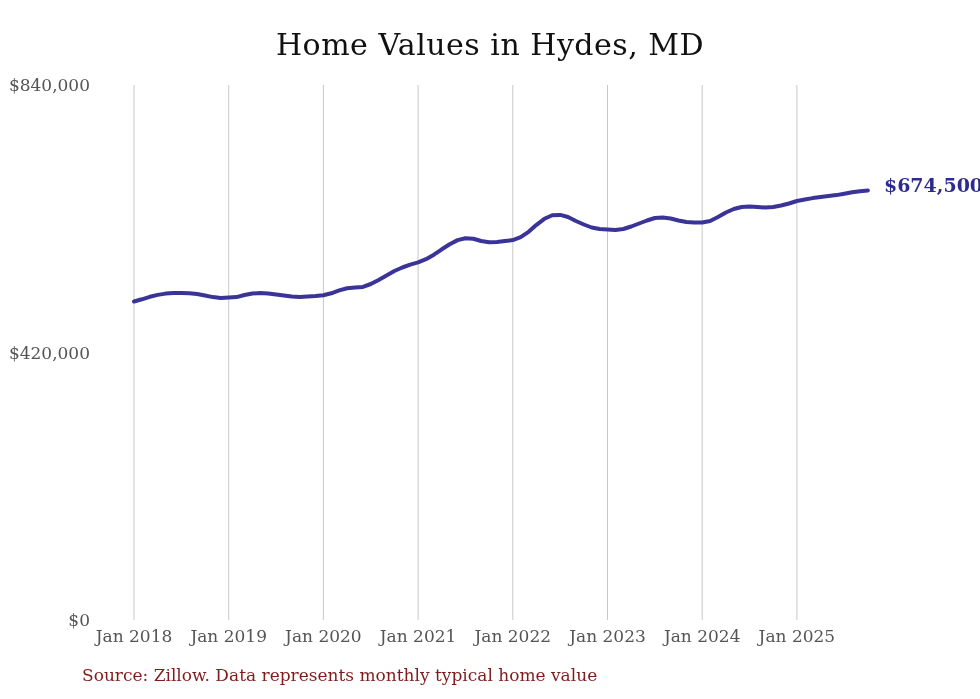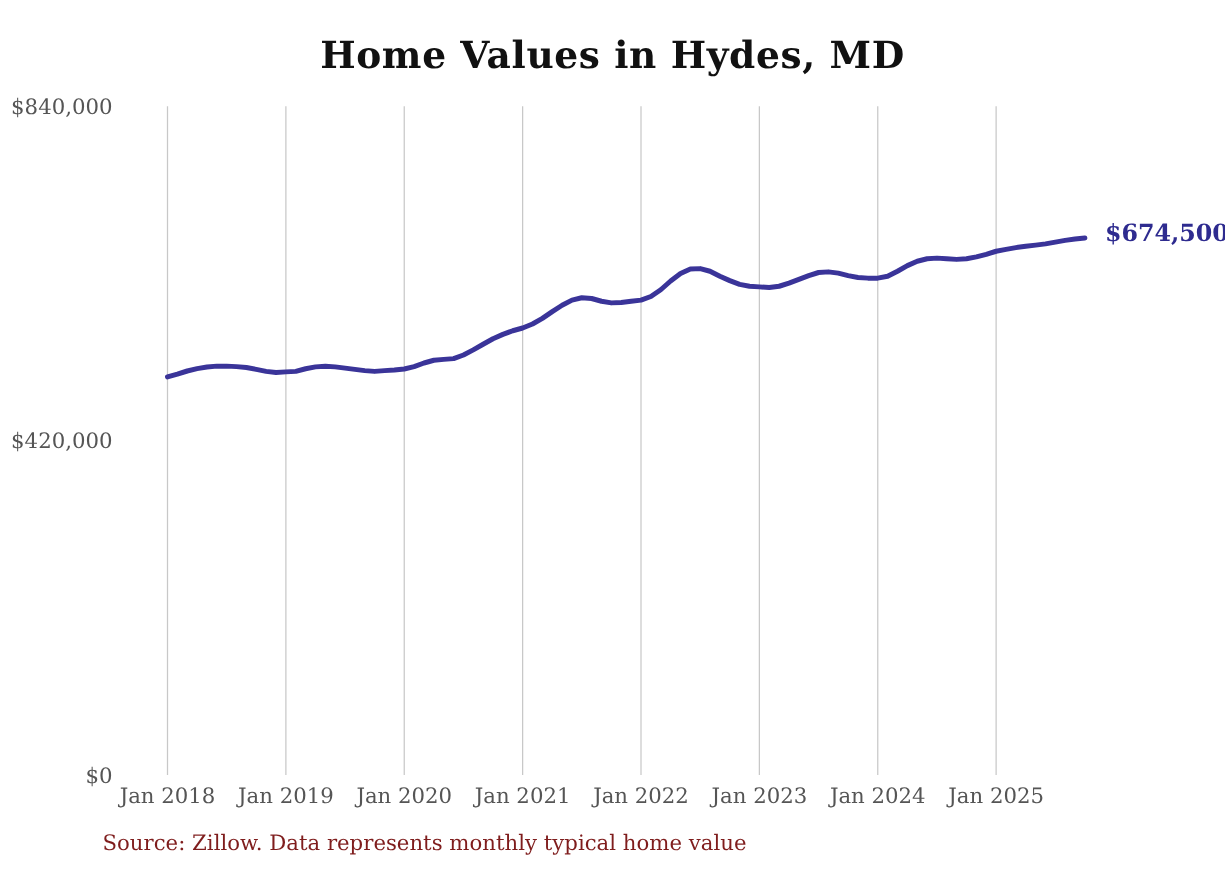--- a/index.html
+++ b/index.html
@@ -11,21 +11,21 @@
     font-family: "DejaVu Serif", serif;
     overflow: hidden;
   }
   #chart-title {
     position: absolute;
     top: 27px;
     left: 0;
     width: 100%;
     text-align: center;
     font-size: 30px;
-    font-weight: bold;
+    font-weight: normal;
     color: #111111;
     letter-spacing: 0.5px;
   }
   #chart-svg { position: absolute; top: 0; left: 0; }
   #source-note {
     position: absolute;
     left: 82px;
     top: 665px;
     font-size: 17px;
     color: #7f1d1d;

